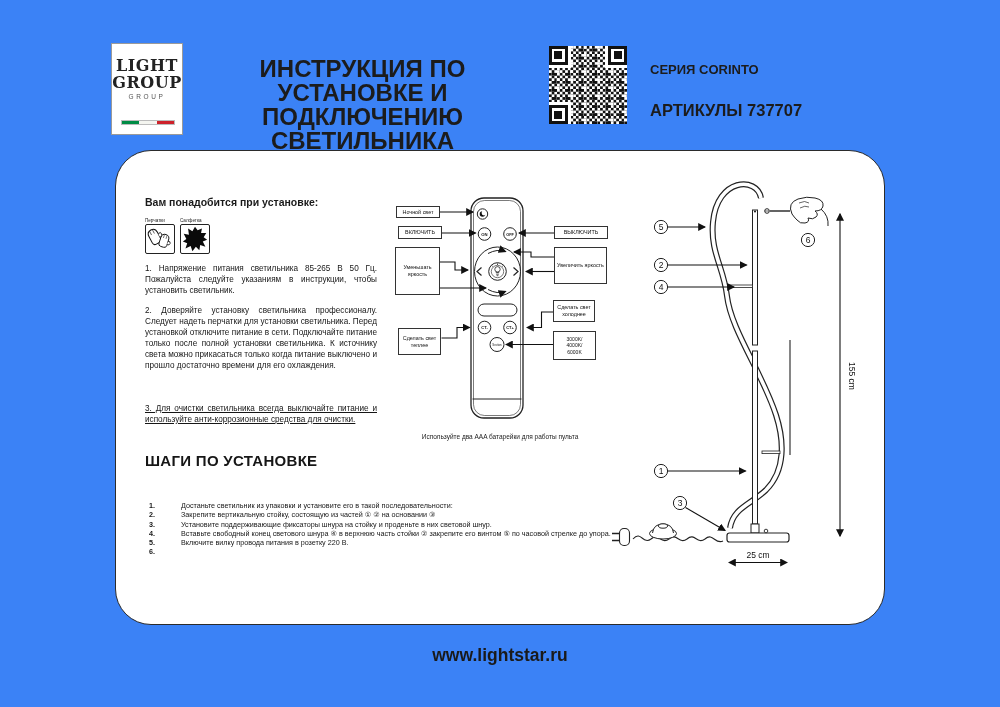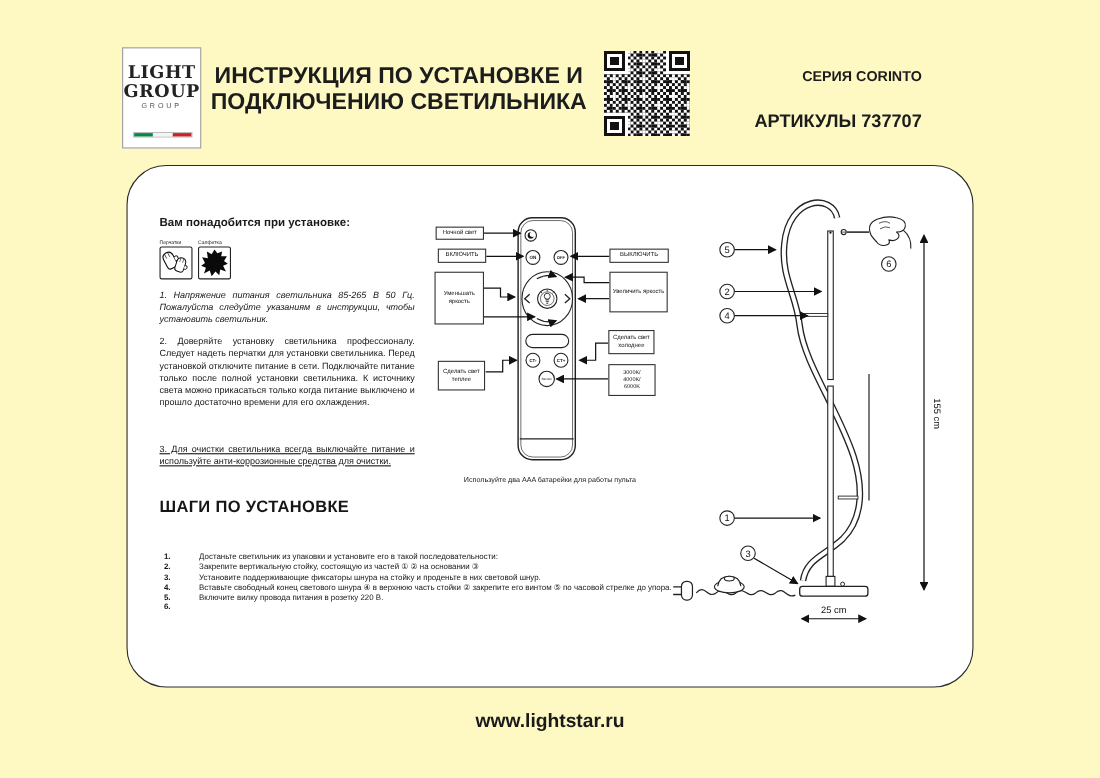--- a/index.html
+++ b/index.html
@@ -1,53 +1,53 @@
 <!DOCTYPE html>
 <html><head>
 <meta charset="utf-8">
 <style>
   * { margin:0; padding:0; box-sizing:border-box; }
   html,body { background:#e8e8e8; }
   .page {
-    position:relative; width:1000px; height:707px; background:#fef9c3;
+    position:relative; width:1000px; height:707px; background:#3b82f6;
     font-family:"Liberation Sans","DejaVu Sans",sans-serif; color:#1a1a1a; overflow:hidden;
   }
   
   .logo { position:absolute; left:111px; top:43px; width:72px; height:92px;
           border:1px solid #9a9a9a; text-align:center; background:#fff; }
   .logo-light,.logo-star { font-family:"DejaVu Serif","Liberation Serif",serif; font-weight:700;
           font-size:16px; line-height:17px; color:#222; letter-spacing:.5px; }
   .logo-light { margin-top:13px; }
   .logo-group { font-size:6.5px; letter-spacing:2.6px; color:#555; margin-top:2px; }
   .logo-flag { position:absolute; left:9px; bottom:9px; width:54px; height:5px;
           display:flex; border:.5px solid #bbb; }
   .logo-flag span { flex:1; }
   .fg { background:#008C45; } .fw { background:#F4F5F0; } .fr { background:#CD212A; }
 
   .title { position:absolute; left:190px; top:57px; width:345px; text-align:center;
-           font-weight:700; font-size:21px; line-height:24px; color:#1c1c1c; }
+           font-weight:700; font-size:24px; line-height:24px; color:#1c1c1c; }
   .qr { position:absolute; left:548px; top:46px; width:80px; height:78px; shape-rendering:crispEdges; }
-  .series-block { position:absolute; left:618px; top:62px; width:220px; text-align:right; }
+  .series-block { position:absolute; left:650px; top:62px; width:220px; text-align:left; }
   .series-name { font-weight:700; font-size:13px; color:#1c1c1c; }
   .articles { font-weight:700; font-size:16.5px; margin-top:24px; color:#1c1c1c; }
 
   
   .panel { position:absolute; left:115px; top:150px; width:770px; height:475px;
            border:1.5px solid #2b2b2b; border-radius:36px; background:#fff; }
 
   .needs-title { position:absolute; left:145px; top:196px; font-size:10.5px; font-weight:700; }
   .need { position:absolute; width:33px; text-align:left; }
   .need .need-label { font-size:4.6px; color:#222; margin-bottom:1px; }
   .need .need-box { width:30px; height:30px; border:1.2px solid #222; border-radius:2px;
                     background:#fff; display:flex; align-items:center; justify-content:center; }
   .need1 { left:145px; top:218px; } .need2 { left:180px; top:218px; }
 
   .para { position:absolute; left:145px; width:232px; font-size:8.2px; line-height:10.9px;
           text-align:justify; color:#161616; }
-  .p1 { top:264px;font-style:italic; } .p2 { top:306px; } .p3 { top:404px;text-decoration:underline; }
+  .p1 { top:264px; } .p2 { top:306px; } .p3 { top:404px;text-decoration:underline; }
 
   
   .rlabel { position:absolute; border:1px solid #333; background:#fff; z-index:4;
             display:flex; flex-direction:column; align-items:center; justify-content:center;
             text-align:center; font-size:5.4px; line-height:7px; color:#111; padding:1px; }
   .lb-night   { left:396px; top:206px; width:44px; height:12px; }
   .lb-on      { left:398px; top:226px; width:44px; height:13px; }
   .lb-off     { left:554px; top:226px; width:54px; height:13px; }
   .lb-dim     { left:395px; top:247px; width:45px; height:48px; }
   .lb-bright  { left:554px; top:247px; width:53px; height:37px; }

